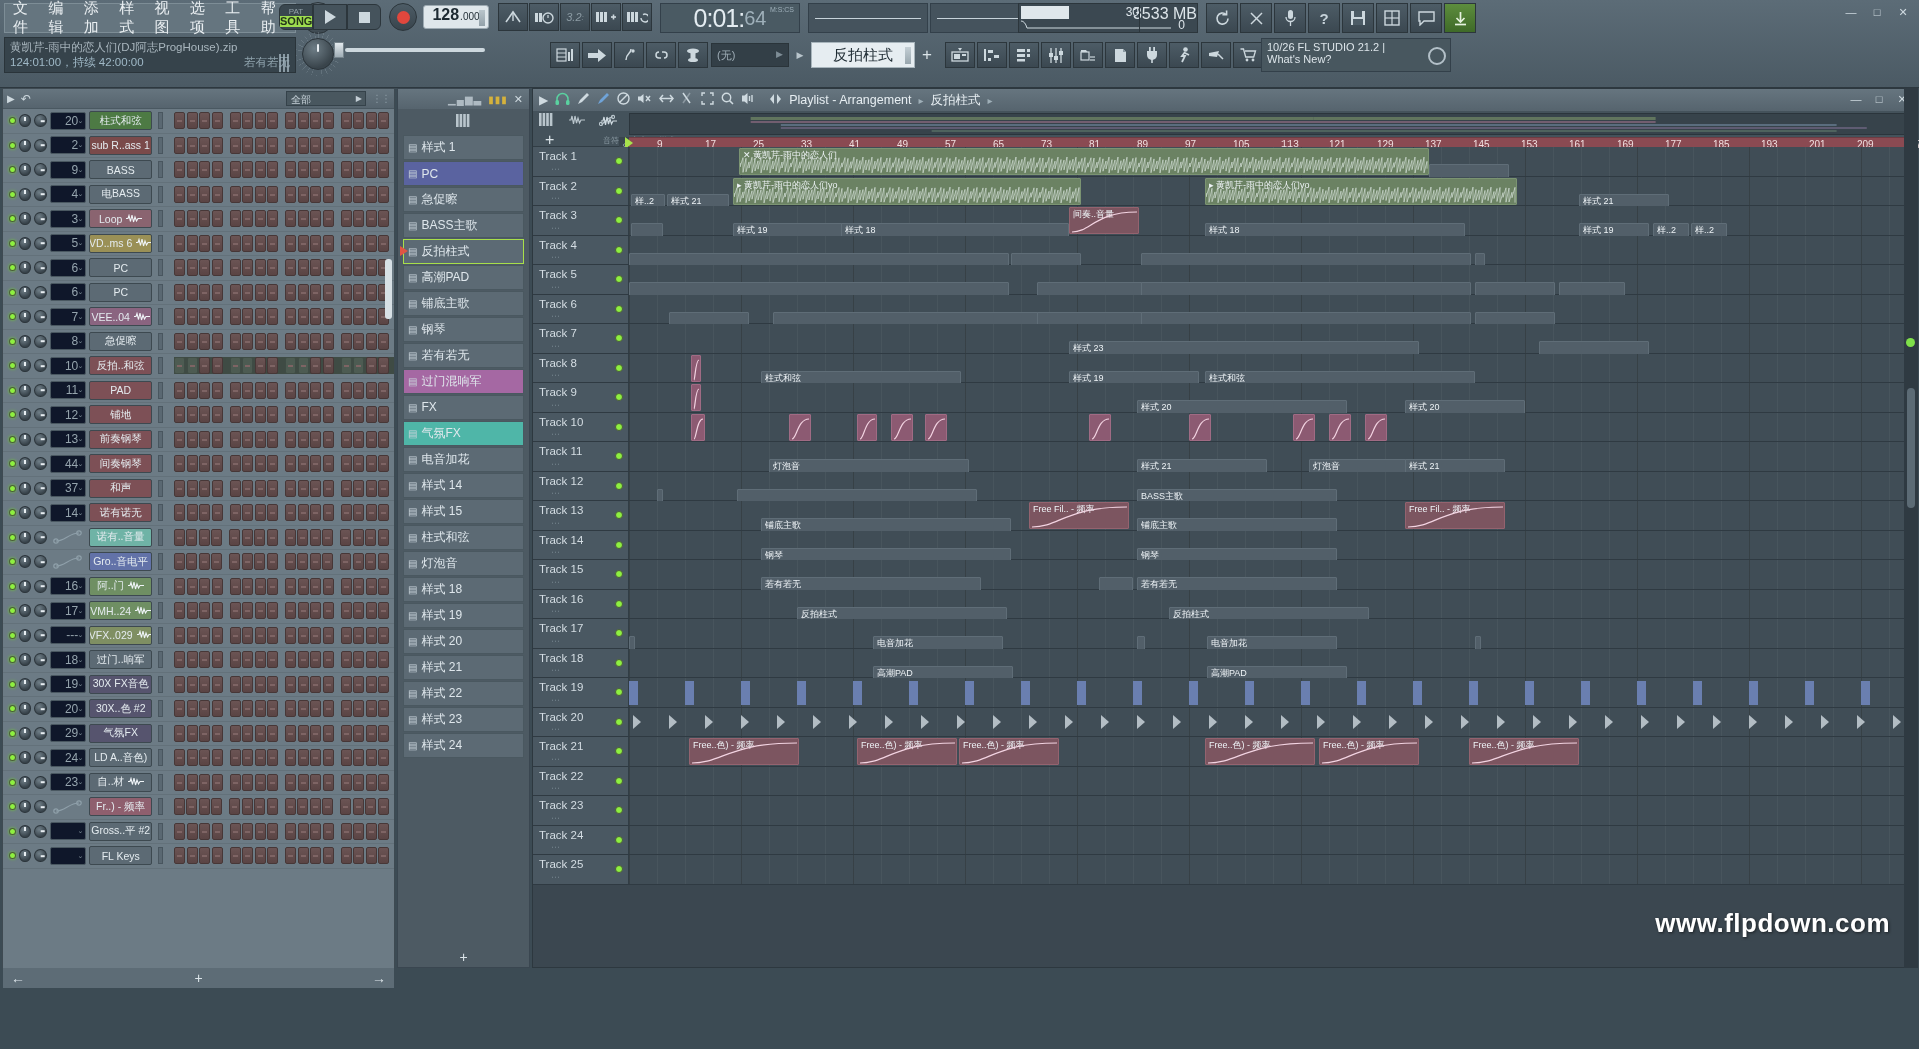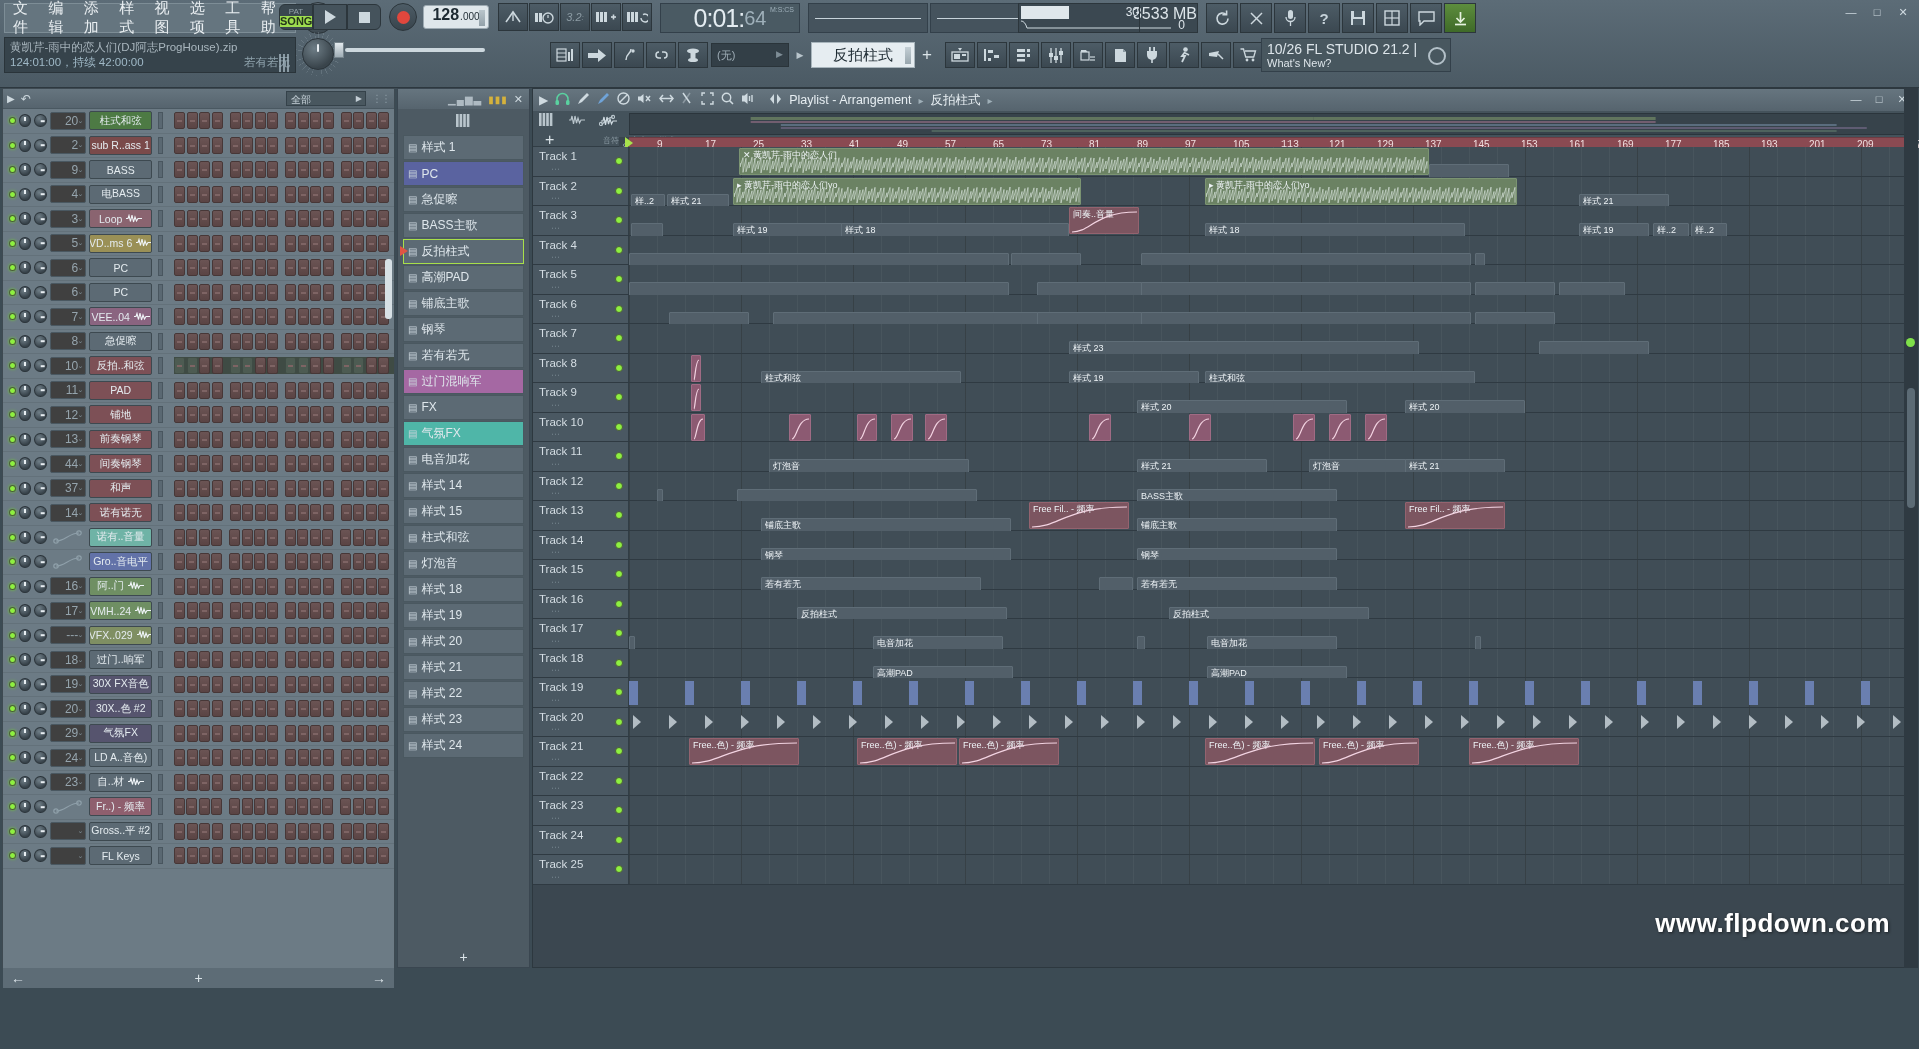--- a/index.html
+++ b/index.html
@@ -109,21 +109,21 @@
     position:absolute;left:811px;top:42px;width:104px;height:26px;
     background:#e6edf1;border:1px solid #a8b5bc;color:#1d2a32;
     font-size:15px;display:flex;align-items:center;justify-content:center;
   }
   .patsel .sp{position:absolute;right:3px;top:4px;width:6px;height:17px;background:linear-gradient(#c4cfd5,#98a6ae);}
   .plusbtn{position:absolute;left:917px;top:42px;width:20px;height:26px;display:flex;align-items:center;justify-content:center;color:#dbe4e9;font-size:17px;}
   .verbox{
     position:absolute;left:1261px;top:38px;width:190px;height:34px;
     background:#48575f;border:1px solid #33404a;padding:2px 5px;
   }
-  .verbox .v1{font-size:14px;color:#dde5ea;}
+  .verbox .v1{font-size:11px;color:#dde5ea;}
   .verbox .v2{font-size:11px;color:#dde5ea;}
   .globe{position:absolute;right:4px;top:8px;width:18px;height:18px;border-radius:50%;border:2px solid #b3c0c8;}
   .wbtns{position:absolute;right:4px;top:4px;display:flex;gap:2px;color:#cfdae0;font-size:11px;}
   .wbtns span{width:24px;height:16px;display:flex;align-items:center;justify-content:center;}
 
   
   .crack{
     position:absolute;left:2px;top:88px;width:393px;height:880px;
     background:#6c7b85; border:1px solid #3e4a52;
   }
@@ -133,21 +133,21 @@
   .allbox .ar{position:absolute;right:3px;top:2px;font-size:8px;}
   .crack-body{position:relative;height:859px;overflow:hidden;background:#6c7b85;}
   .chrow{
     position:relative;height:24.5px;display:flex;align-items:center;gap:3px;padding-left:6px;
     border-bottom:1px solid rgba(0,0,0,.08);
   }
   .led{width:7px;height:7px;border-radius:50%;background:#8ef040;box-shadow:0 0 3px #6fd22c;border:1px solid #4a5c3a;}
   .mini{width:13px;height:13px;border-radius:50%;background:radial-gradient(circle at 38% 32%,#707f88,#39444c 70%);border:1px solid #2b343a;position:relative;}
   .mini::after{content:"";position:absolute;left:50%;top:14%;width:1.5px;height:36%;margin-left:-.7px;background:#e8eef2;}
   .mini.pan::after{transform-origin:bottom center;transform:rotate(90deg);}
-  .numbox{width:38px;height:18px;background:#404040;border:1px solid #4a5861;border-radius:2px;color:#95a4ad;font-size:12px;display:flex;align-items:center;justify-content:flex-end;padding-right:7px;position:relative;text-align:right;}
+  .numbox{width:38px;height:18px;background:#0f172a;border:1px solid #4a5861;border-radius:2px;color:#95a4ad;font-size:12px;display:flex;align-items:center;justify-content:flex-end;padding-right:7px;position:relative;text-align:right;}
   .numbox .z{position:absolute;right:2px;top:4px;font-size:7px;color:#7d8d96;}
   .namebtn{
     width:66px;height:19px;border:1px solid #3d4950;border-radius:2px;
     font-size:10.5px;display:flex;align-items:center;justify-content:center;
     color:#e4ebef;white-space:nowrap;overflow:hidden;
   }
   .steps{display:flex;gap:2px;margin-left:8px;}
   .stepgrp{display:flex;gap:1.5px;margin-right:5px;}
   .step{width:11px;height:17px;background:linear-gradient(#6b5454,#5a4444);border:1px solid #473737;border-radius:2px;position:relative;}
   .step::after{content:"";position:absolute;left:2px;right:2px;top:7px;height:2px;background:#7e6464;}

